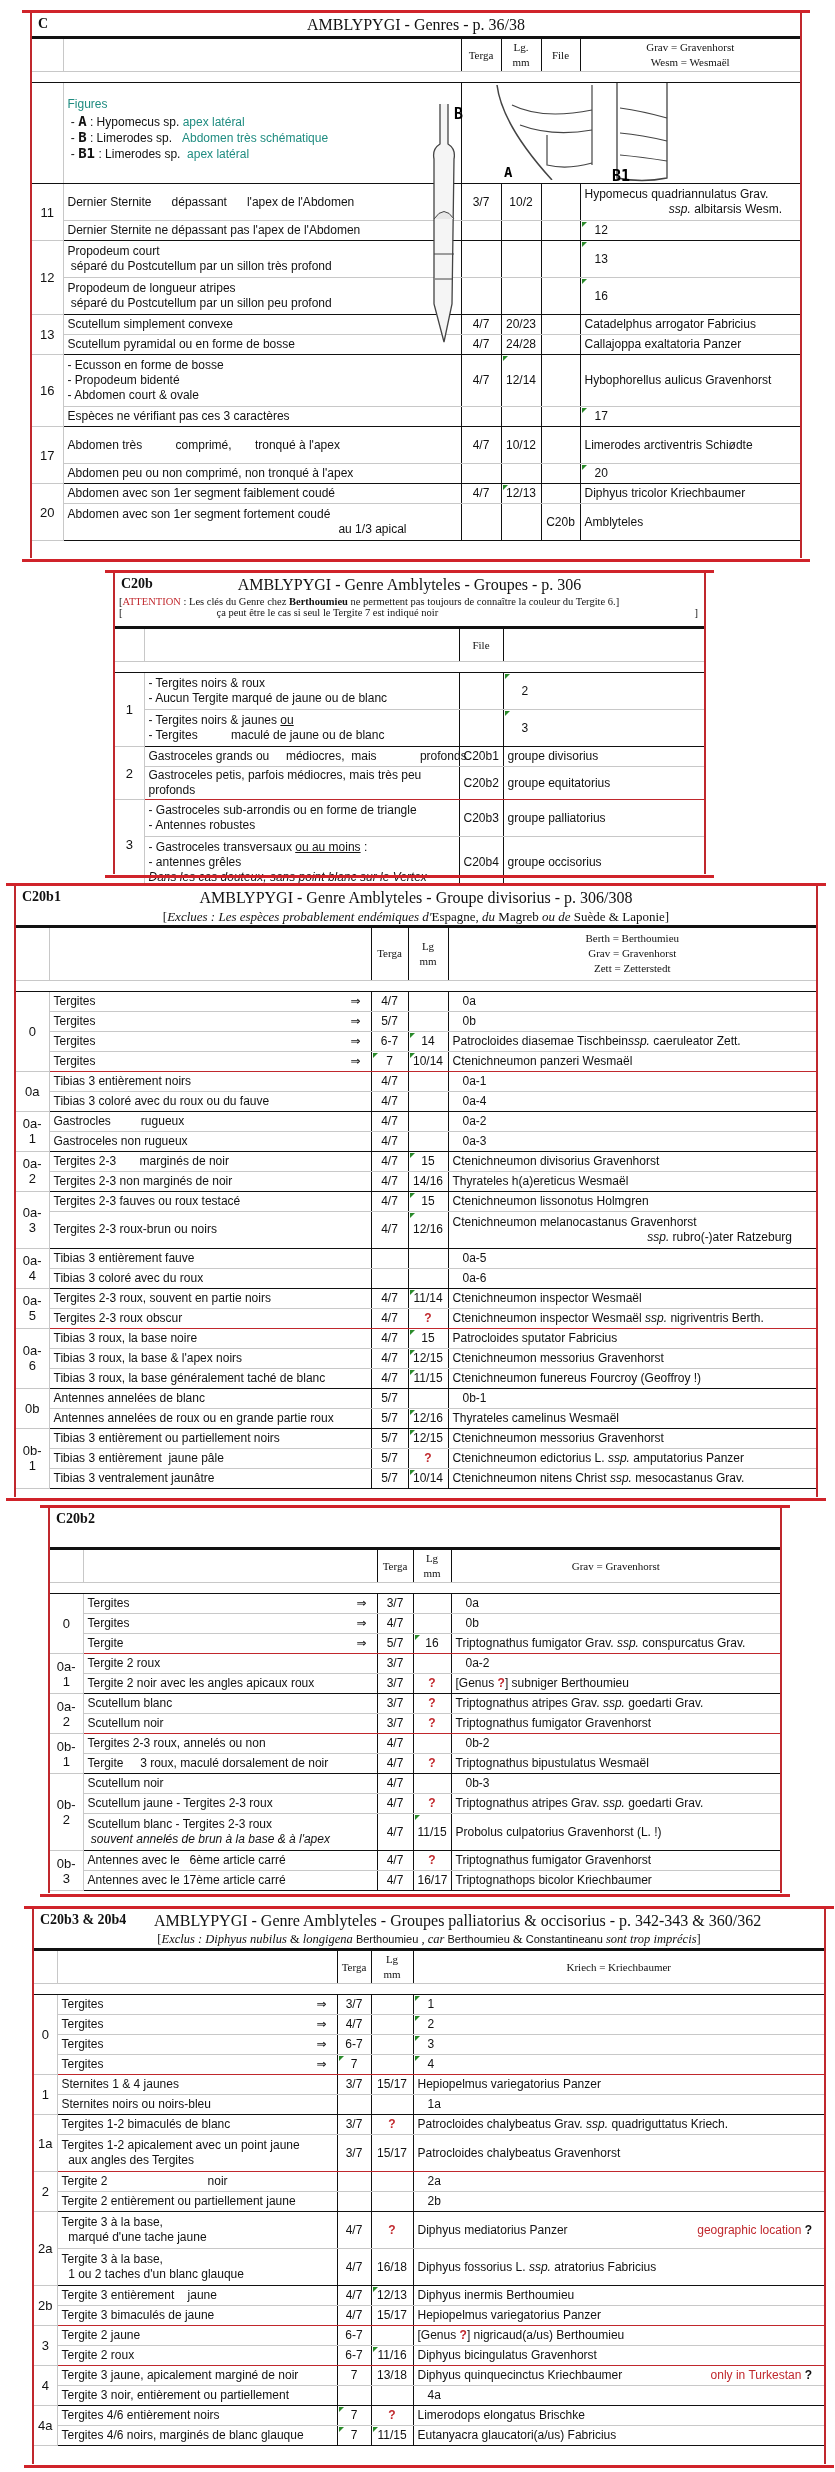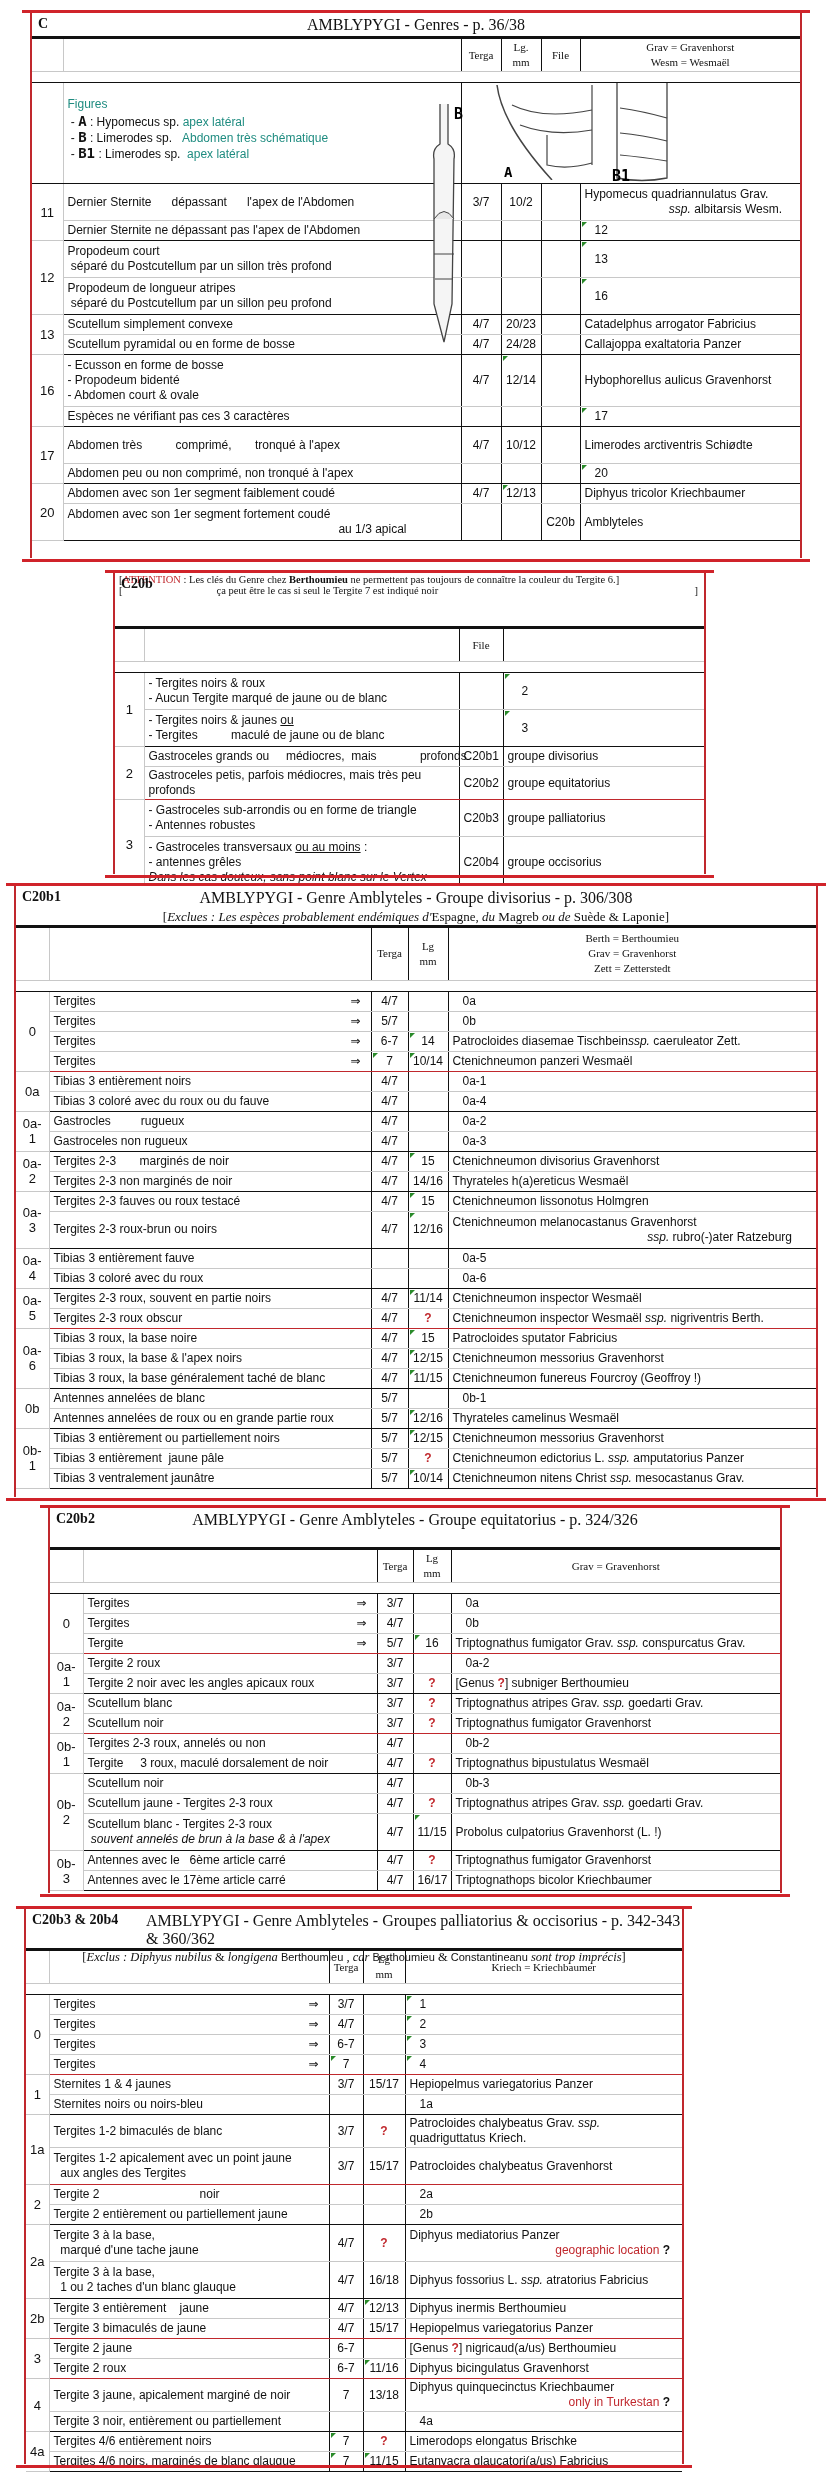--- a/index.html
+++ b/index.html
@@ -191,20 +191,21 @@
     <path d="M10 150 L30 150 M11 175 L29 175" stroke="#444" stroke-width="1"></path>
     <text x="30" y="15" font-family="DejaVu Sans Mono, monospace" font-weight="bold" font-size="15">B</text>
   </svg>
   <div class="botline"></div>
 </div>
 
 <div class="sec" style="left:113px; top:572px; width:593px; height:302px;">
   <div class="topline"></div>
   <div class="sechead" style="height:54px; font-size:11px;">
     <span class="code">C20b</span>
+    <div class="title">AMBLYPYGI - Genre Amblyteles - Groupes - p. 306</div>
     <div style="padding:2px 4px 0; font-size:10.5px; white-space:nowrap;"><span>[</span><span class="red">ATTENTION</span><span> : Les clés du Genre chez </span><b>Berthoumieu</b><span> ne permettent pas toujours de connaître la couleur du Tergite 6.]</span></div>
     <div style="padding:0 4px; font-size:10.5px; position:relative;"><span>[</span><span style="padding-left:94px;">ça peut être le cas si seul le Tergite 7 est indiqué noir</span><span style="position:absolute; right:6px;">]</span></div>
   </div>
   <table>
     <colgroup>
         <col style="width:29px">
         <col style="width:315px">
         <col style="width:44px">
         <col>
       </colgroup>
@@ -440,21 +441,20 @@
         </tr>
       </tbody>
   </table>
   <div class="botline"></div>
 </div>
 
 <div class="sec" style="left:48px; top:1507px; width:734px; height:386px;">
   <div class="topline"></div>
   <div class="sechead" style="height:40px;">
     <span class="code">C20b2</span>
-    <div class="title">AMBLYPYGI - Genre Amblyteles - Groupe equitatorius - p. 324/326</div>
   </div>
   <table>
     <colgroup>
         <col style="width:33px">
         <col style="width:294px">
         <col style="width:36px">
         <col style="width:38px">
         <col>
       </colgroup>
     <tbody>
@@ -558,21 +558,21 @@
           <td><span style="white-space:pre;">Antennes avec le 17ème article carré</span></td>
           <td class="c">4/7</td>
           <td class="c">16/17</td>
           <td class="res"><span>Triptognathops bicolor Kriechbaumer</span></td>
         </tr>
       </tbody>
   </table>
   <div class="botline"></div>
 </div>
 
-<div class="sec" style="left:24px; top:1908px; width:660px; height:556px;">
+<div class="sec" style="left:32px; top:1908px; width:794px; height:556px;">
   <div class="topline"></div>
   <div class="sechead" style="height:40px;">
     <span class="code">C20b3 &amp; 20b4</span>
     <div class="title" style="padding-left:120px; text-align:left;">AMBLYPYGI - Genre Amblyteles - Groupes palliatorius &amp; occisorius - p. 342-343 &amp; 360/362</div>
     <div class="subtitle" style="font-size:12.5px;"><span>[</span><i>Exclus : Diphyus nubilus</i><span> &amp; </span><i>longigena</i><span style="font-family:'Liberation Sans',sans-serif; font-size:11px;"> Berthoumieu</span><i> , car </i><span style="font-family:'Liberation Sans',sans-serif; font-size:11px;">Berthoumieu</span><span> &amp; </span><span style="font-family:'Liberation Sans',sans-serif; font-size:11px;">Constantineanu</span><i> sont trop imprécis</i><span>]</span></div>
   </div>
   <table>
     <colgroup>
         <col style="width:23px">
         <col style="width:280px">

